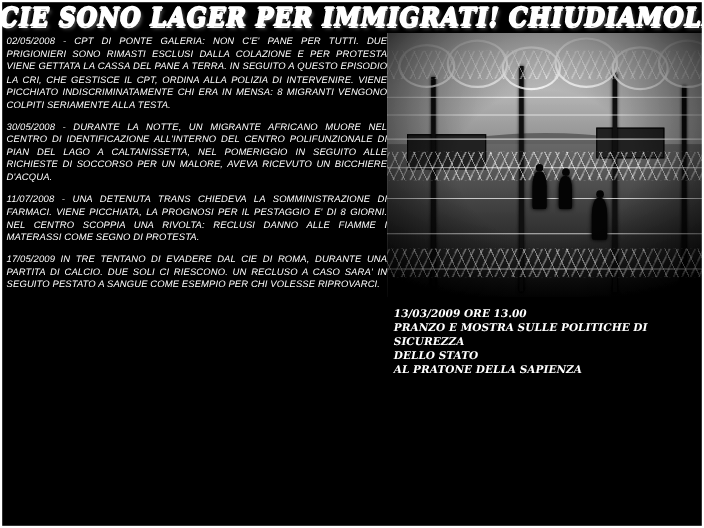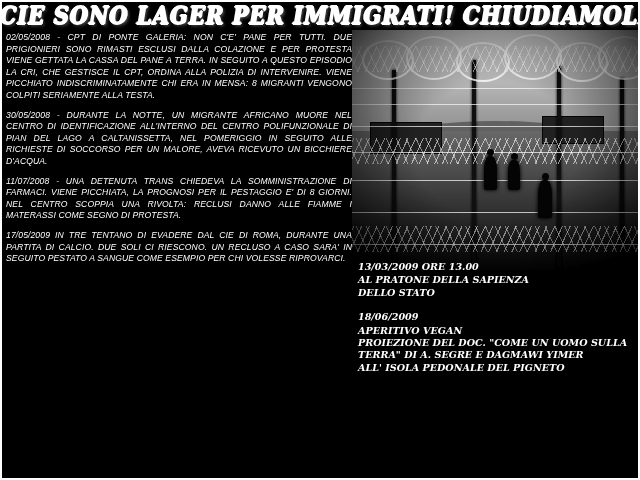--- a/index.html
+++ b/index.html
@@ -149,21 +149,21 @@
   }
   .chronology p {
     margin: 0 0 8px 0;
     font-style: italic;
   }
 
   
   .events {
     position: absolute;
     left: 358px;
-    top: 261px;
+    top: 280px;
     width: 278px;
     color: #ffffff;
     font-family: "DejaVu Serif", serif;
     font-style: italic;
     font-weight: bold;
     font-size: 9.6px;
     line-height: 12.4px;
     text-transform: uppercase;
   }
   .event-block {
@@ -245,28 +245,22 @@
     <p>02/05/2008 - CPT DI PONTE GALERIA: NON C'E' PANE PER TUTTI. DUE PRIGIONIERI SONO RIMASTI ESCLUSI DALLA COLAZIONE E PER PROTESTA VIENE GETTATA LA CASSA DEL PANE A TERRA. IN SEGUITO A QUESTO EPISODIO LA CRI, CHE GESTISCE IL CPT, ORDINA ALLA POLIZIA DI INTERVENIRE. VIENE PICCHIATO INDISCRIMINATAMENTE CHI ERA IN MENSA: 8 MIGRANTI VENGONO COLPITI SERIAMENTE ALLA TESTA.</p>
     <p>30/05/2008 - DURANTE LA NOTTE, UN MIGRANTE AFRICANO MUORE NEL CENTRO DI IDENTIFICAZIONE ALL'INTERNO DEL CENTRO POLIFUNZIONALE DI PIAN DEL LAGO A CALTANISSETTA, NEL POMERIGGIO IN SEGUITO ALLE RICHIESTE DI SOCCORSO PER UN MALORE, AVEVA RICEVUTO UN BICCHIERE D'ACQUA.</p>
     <p>11/07/2008 - UNA DETENUTA TRANS CHIEDEVA LA SOMMINISTRAZIONE DI FARMACI. VIENE PICCHIATA, LA PROGNOSI PER IL PESTAGGIO E' DI 8 GIORNI. NEL CENTRO SCOPPIA UNA RIVOLTA: RECLUSI DANNO ALLE FIAMME I MATERASSI COME SEGNO DI PROTESTA.</p>
     <p>17/05/2009 IN TRE TENTANO DI EVADERE DAL CIE DI ROMA, DURANTE UNA PARTITA DI CALCIO. DUE SOLI CI RIESCONO. UN RECLUSO A CASO SARA' IN SEGUITO PESTATO A SANGUE COME ESEMPIO PER CHI VOLESSE RIPROVARCI.</p>
   </div>
 
   <div class="events">
 
     <div class="event-block">
       <div class="event-date">13/03/2009 ORE 13.00</div>
+      <div>PRANZO E MOSTRA SULLE POLITICHE DI SICUREZZA</div>
+      <div>DELLO STATO</div>
       <div>AL PRATONE DELLA SAPIENZA</div>
-      <div>DELLO STATO</div>
-    </div>
-
-    <div class="event-block">
-      <div class="event-date">18/06/2009</div>
-      <div>APERITIVO VEGAN</div>
-      <div>PROIEZIONE DEL DOC. "COME UN UOMO SULLA</div>
-      <div>TERRA" DI A. SEGRE E DAGMAWI YIMER</div>
-      <div>ALL' ISOLA PEDONALE DEL PIGNETO</div>
-    </div>
+    </div>
+
 
   </div>
 
   <div class="frame"></div>
 </div>
 
 </body></html>

